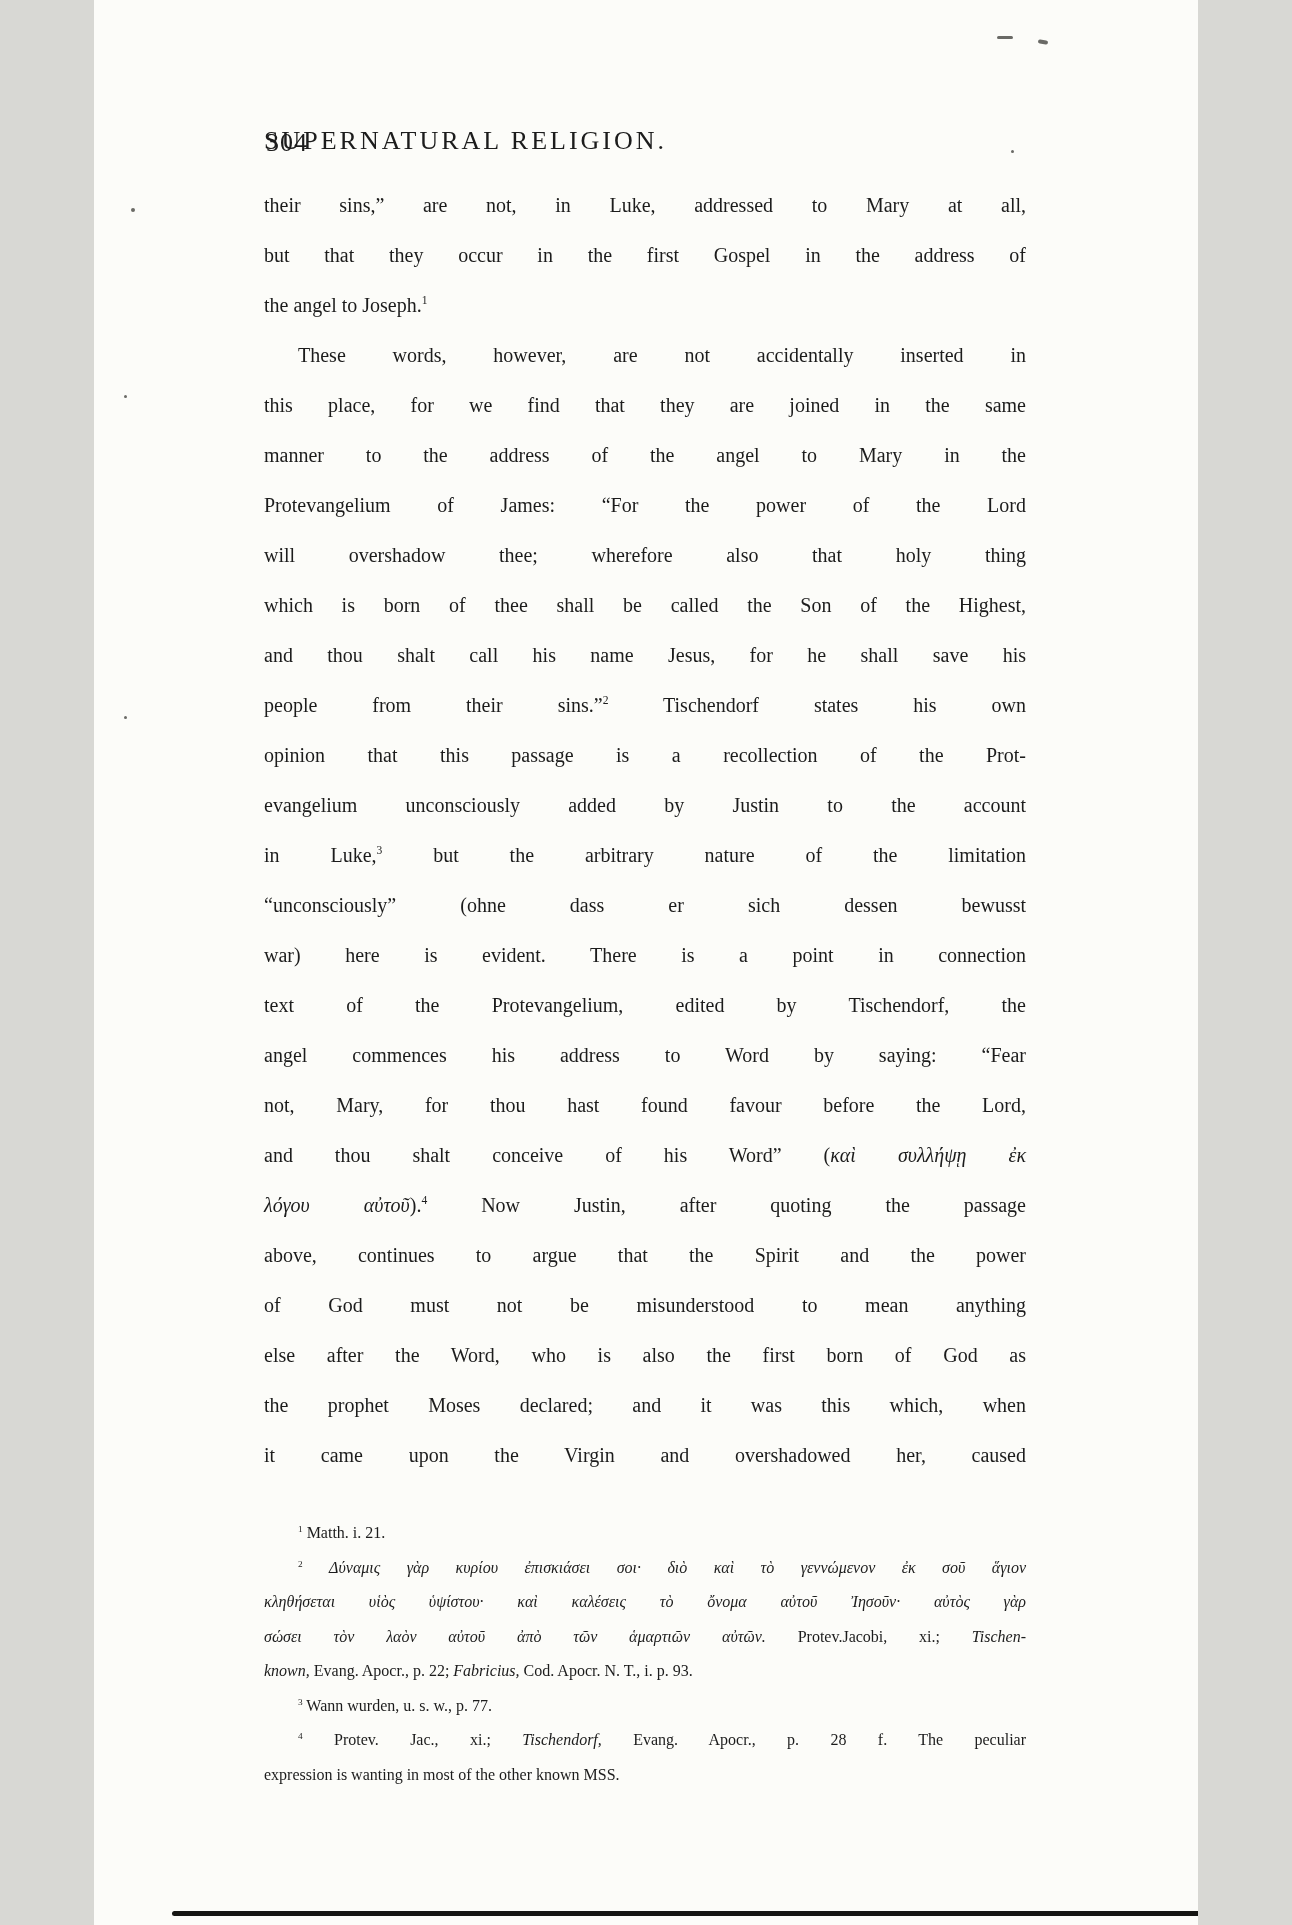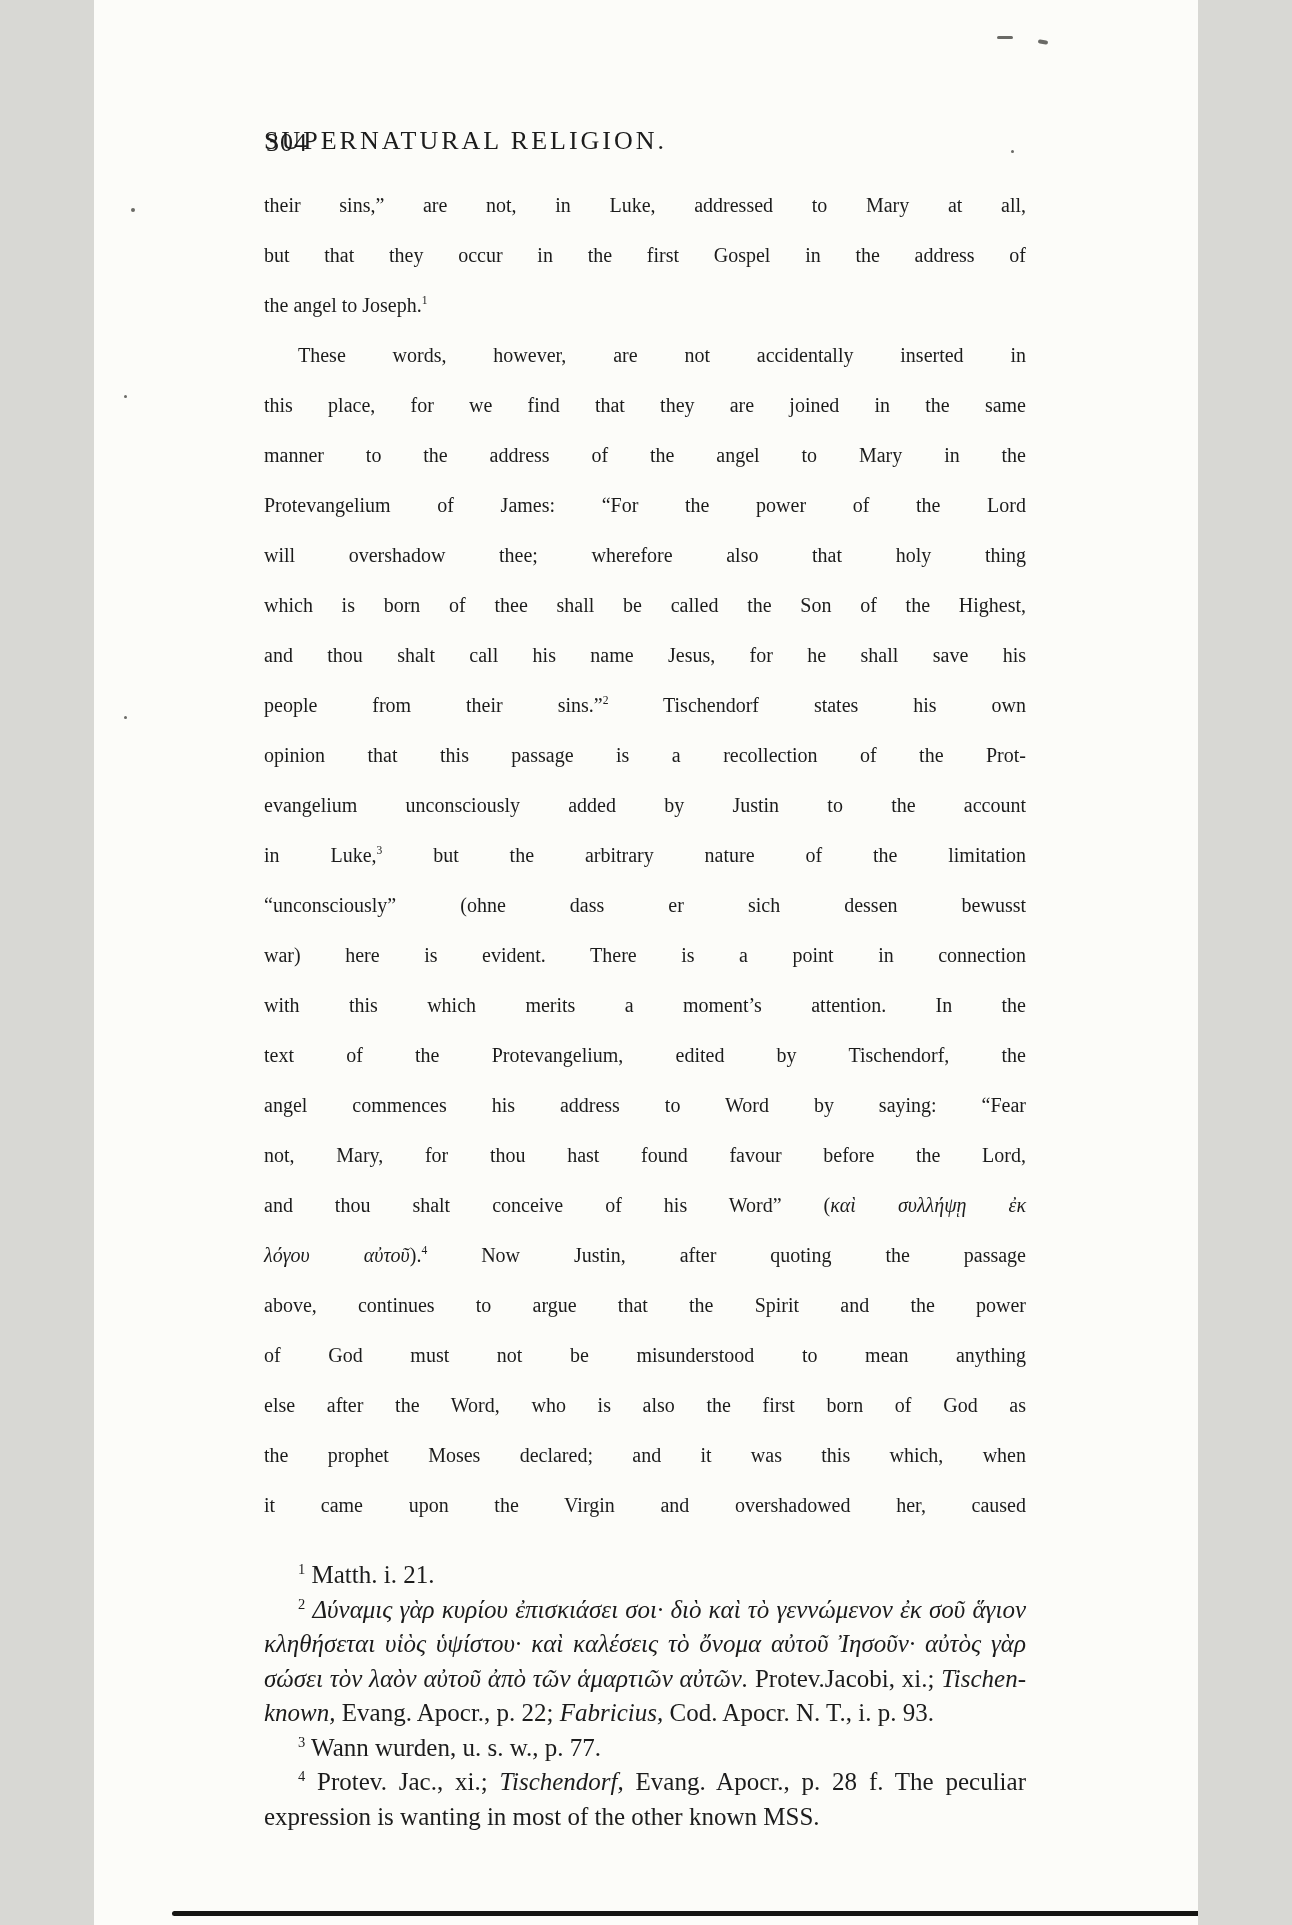--- a/index.html
+++ b/index.html
@@ -17,21 +17,21 @@
   .pagenum{position:absolute;left:2px;top:2px;font-size:26px;letter-spacing:1px;}
   .running-title{display:block;text-align:left;font-size:26px;letter-spacing:3px;}
   .bodytext{font-size:20px;line-height:50px;}
   .para{margin:0;}
   .para.indent .line:first-child{text-indent:34px;}
   .line{text-align:justify;text-align-last:justify;}
   .line.noj{text-align-last:auto;}
   .sup{vertical-align:super;font-size:0.58em;line-height:0;}
   .g{font-style:italic;}
   .i{font-style:italic;}
-  .footnotes{margin-top:28px;font-size:25px;line-height:34.5px;}
+  .footnotes{margin-top:36px;font-size:16px;line-height:34.5px;}
   .footnote .line:first-child{text-indent:34px;}
   
   .artifact{position:absolute;background:#6a6a66;border-radius:2px;}
   .art-dash1{left:903px;top:36px;width:16px;height:3px;}
   .art-dash2{left:944px;top:40px;width:10px;height:4px;transform:rotate(8deg);}
   .art-dot1{left:37px;top:208px;width:4px;height:4px;border-radius:50%;}
   .art-dot2{left:30px;top:395px;width:3px;height:3px;border-radius:50%;}
   .art-dot3{left:30px;top:716px;width:3px;height:3px;border-radius:50%;}
   .art-dot4{left:917px;top:150px;width:3px;height:3px;border-radius:50%;}
   .bottom-line{position:absolute;left:78px;top:1911px;width:1170px;height:5px;background:#151513;border-radius:3px;}
@@ -68,21 +68,20 @@
           <div class="line"><span>Protevangelium of James: “For the power of the Lord</span></div>
           <div class="line"><span>will overshadow thee; wherefore also that holy thing</span></div>
           <div class="line"><span>which is born of thee shall be called the Son of the Highest,</span></div>
           <div class="line"><span>and thou shalt call his name Jesus, for he shall save his</span></div>
           <div class="line"><span>people from their sins.”</span><span class="sup">2</span><span> Tischendorf states his own</span></div>
           <div class="line"><span>opinion that this passage is a recollection of the Prot-</span></div>
           <div class="line"><span>evangelium unconsciously added by Justin to the account</span></div>
           <div class="line"><span>in Luke,</span><span class="sup">3</span><span> but the arbitrary nature of the limitation</span></div>
           <div class="line"><span>“unconsciously” (ohne dass er sich dessen bewusst</span></div>
           <div class="line"><span>war) here is evident. There is a point in connection</span></div>
-          <div class="line"><span>with this which merits a moment’s attention. In the</span></div>
           <div class="line"><span>text of the Protevangelium, edited by Tischendorf, the</span></div>
           <div class="line"><span>angel commences his address to Word by saying: “Fear</span></div>
           <div class="line"><span>not, Mary, for thou hast found favour before the Lord,</span></div>
           <div class="line"><span>and thou shalt conceive of his Word” (</span><span class="g">καὶ συλλήψῃ ἐκ</span></div>
           <div class="line"><span class="g">λόγου αὐτοῦ</span><span>).</span><span class="sup">4</span><span> Now Justin, after quoting the passage</span></div>
           <div class="line"><span>above, continues to argue that the Spirit and the power</span></div>
           <div class="line"><span>of God must not be misunderstood to mean anything</span></div>
           <div class="line"><span>else after the Word, who is also the first born of God as</span></div>
           <div class="line"><span>the prophet Moses declared; and it was this which, when</span></div>
           <div class="line"><span>it came upon the Virgin and overshadowed her, caused</span></div>

